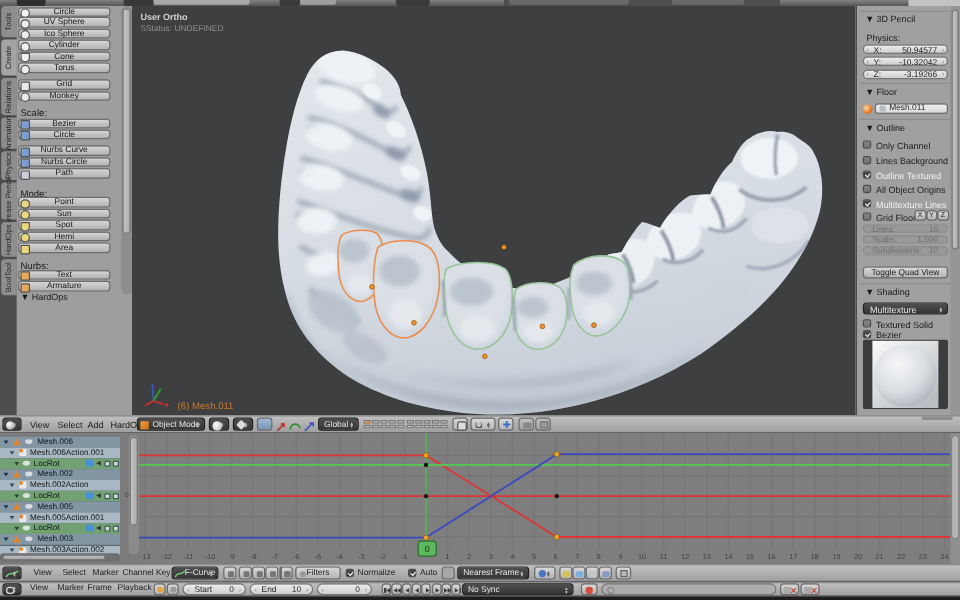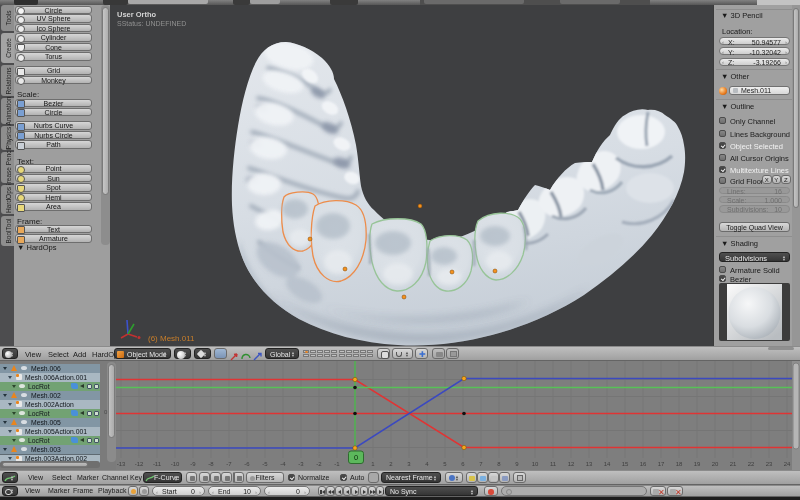--- a/index.html
+++ b/index.html
@@ -86,27 +86,27 @@
 <div class="btn" style="top:42.5px;"><span class="ic" style="background:#f0f0f0;border-radius:1px 1px 50% 50%;border:0.5px solid #555;"></span>Cone</div>
 <div class="btn" style="top:52px;"><span class="ic" style="background:#ededed;border:0.5px solid #555;"></span>Torus</div>
 <div class="btn" style="top:66px;"><span class="ic" style="background:#e8e8e8;border-radius:1px;border:0.5px solid #555;"></span>Grid</div>
 <div class="btn" style="top:75.5px;"><span class="ic" style="background:#e8e8e8;border:0.5px solid #555;"></span>Monkey</div>
 <div class="lbl" style="left:17px;top:90px;">Scale:</div>
 <div class="btn" style="top:98.5px;"><span class="ic" style="background:#7a9fd2;border-radius:1px;border:0.5px solid #555;"></span>Bezier</div>
 <div class="btn" style="top:107.5px;"><span class="ic" style="background:#7a9fd2;border-radius:1px;border:0.5px solid #555;"></span>Circle</div>
 <div class="btn" style="top:121px;"><span class="ic" style="background:#7a9fd2;border-radius:1px;border:0.5px solid #555;"></span>Nurbs Curve</div>
 <div class="btn" style="top:130.5px;"><span class="ic" style="background:#7a9fd2;border-radius:1px;border:0.5px solid #555;"></span>Nurbs Circle</div>
 <div class="btn" style="top:140px;"><span class="ic" style="background:#c9cfd6;border-radius:1px;border:0.5px solid #555;"></span>Path</div>
-<div class="lbl" style="left:17px;top:156.5px;">Text:</div>
+<div class="lbl" style="left:17px;top:156.5px;">Mode:</div>
 <div class="btn" style="top:164px;"><span class="ic" style="background:#e8d87a;border:0.5px solid #555;"></span>Point</div>
 <div class="btn" style="top:173.5px;"><span class="ic" style="background:#e8d87a;border:0.5px solid #555;"></span>Sun</div>
 <div class="btn" style="top:183px;"><span class="ic" style="background:#e8d87a;border-radius:1px 1px 50% 50%;border:0.5px solid #555;"></span>Spot</div>
 <div class="btn" style="top:192.5px;"><span class="ic" style="background:#e8d87a;border:0.5px solid #555;"></span>Hemi</div>
 <div class="btn" style="top:202px;"><span class="ic" style="background:#e8d87a;border-radius:1px;border:0.5px solid #555;"></span>Area</div>
-<div class="lbl" style="left:17px;top:216.5px;">Frame:</div>
+<div class="lbl" style="left:17px;top:216.5px;">Nurbs:</div>
 <div class="btn" style="top:224.5px;"><span class="ic" style="background:#e8a85a;border-radius:1px;border:0.5px solid #555;"></span>Text</div>
 <div class="btn" style="top:234px;"><span class="ic" style="background:#e8a85a;border-radius:1px;border:0.5px solid #555;"></span>Armature</div>
       </div>
 
   <div class="abs" style="left:101px;top:5px;width:9px;height:240px;background:#8d8d8d;border-radius:4px;"></div>
   <div class="abs" style="left:102px;top:7px;width:7px;height:188px;background:linear-gradient(90deg,#c6c6c6,#aeaeae);border:1px solid #7a7a7a;border-radius:4px;box-sizing:border-box;"></div>
   <div class="lbl" style="left:17px;top:243px;font-size:7.5px;">▼ HardOps</div>
 
   <svg class="abs" style="left:110px;top:5px;" width="603" height="341" viewBox="110 5 603 341">
     <defs>
@@ -275,58 +275,58 @@
     <text x="148" y="341" font-size="8" fill="#c87e2a">(6) Mesh.011</text>
 
     <text x="117" y="17" font-size="7.5" fill="#d4d4d4" font-weight="bold">User Ortho</text>
     <text x="117" y="26" font-size="7" fill="#909090">SStatus: UNDEFINED</text>
   </svg>
 
   <div class="abs" style="left:713px;top:5px;width:87px;height:341px;background:#a0a0a0;border-left:1px solid #3a3a3a;box-sizing:border-box;"></div>
   <div>
         <div class="abs" style="left:716px;top:9px;width:78px;height:1px;background:#8e8e8e;"></div>
 <div class="nlab" style="left:721px;top:11px;color:#191919;font-size:7.5px;">▼ 3D Pencil</div>
-<div class="nlab" style="left:722px;top:27px;color:#191919;font-size:7.5px;">Location:</div>
+<div class="nlab" style="left:722px;top:27px;color:#191919;font-size:7.5px;">Physics:</div>
 <div class="fld" style="left:719px;top:37.0px;width:71px;height:8px;">
           <span style="position:absolute;left:2px;top:0.5px;color:#777;font-size:6px;">‹</span>
           <span style="position:absolute;left:8px;top:0.5px;">X:</span>
           <span style="position:absolute;right:8px;top:0.5px;">50.94577</span>
           <span style="position:absolute;right:2px;top:0.5px;color:#777;font-size:6px;">›</span>
         </div>
 <div class="fld" style="left:719px;top:47.4px;width:71px;height:8px;">
           <span style="position:absolute;left:2px;top:0.5px;color:#777;font-size:6px;">‹</span>
           <span style="position:absolute;left:8px;top:0.5px;">Y:</span>
           <span style="position:absolute;right:8px;top:0.5px;">-10.32042</span>
           <span style="position:absolute;right:2px;top:0.5px;color:#777;font-size:6px;">›</span>
         </div>
 <div class="fld" style="left:719px;top:57.8px;width:71px;height:8px;">
           <span style="position:absolute;left:2px;top:0.5px;color:#777;font-size:6px;">‹</span>
           <span style="position:absolute;left:8px;top:0.5px;">Z:</span>
           <span style="position:absolute;right:8px;top:0.5px;">-3.19266</span>
           <span style="position:absolute;right:2px;top:0.5px;color:#777;font-size:6px;">›</span>
         </div>
 <div class="abs" style="left:716px;top:69px;width:78px;height:1px;background:#8e8e8e;"></div>
-<div class="nlab" style="left:721px;top:72px;color:#191919;font-size:7.5px;">▼ Other</div>
+<div class="nlab" style="left:721px;top:72px;color:#191919;font-size:7.5px;">▼ Floor</div>
 <div class="abs" style="left:719px;top:86.5px;width:8px;height:8px;border-radius:50%;background:radial-gradient(circle at 35% 35%,#ffd9a0,#e87b1e 60%,#9c4a08);"></div>
 <div class="abs" style="left:729px;top:86px;width:61px;height:9px;background:linear-gradient(#efefef,#d8d8d8);border:1px solid #707070;border-radius:3px;box-sizing:border-box;">
           <span style="position:absolute;left:3px;top:0.5px;width:5px;height:5px;background:#b8bcc0;border-radius:1px;"></span>
           <span style="position:absolute;left:11px;top:0px;font-size:7px;color:#222;">Mesh.011</span>
         </div>
 <div class="abs" style="left:716px;top:99px;width:78px;height:1px;background:#8e8e8e;"></div>
 <div class="nlab" style="left:721px;top:102px;color:#191919;font-size:7.5px;">▼ Outline</div>
 <div class="cb" style="left:719px;top:117px;"></div>
 <div class="nlab" style="left:730px;top:117px;color:#1d1d1d;font-size:7.5px;">Only Channel</div>
 <div class="cb" style="left:719px;top:129.5px;"></div>
 <div class="nlab" style="left:730px;top:129.5px;color:#1d1d1d;font-size:7.5px;">Lines Background</div>
 <div class="cb cbc" style="left:719px;top:141.5px;">
           <i></i>
         </div>
-<div class="nlab" style="left:730px;top:141.5px;color:#f2f2f2;font-size:7.5px;">Object Selected</div>
+<div class="nlab" style="left:730px;top:141.5px;color:#f2f2f2;font-size:7.5px;">Outline Textured</div>
 <div class="cb" style="left:719px;top:153.5px;"></div>
-<div class="nlab" style="left:730px;top:153.5px;color:#1d1d1d;font-size:7.5px;">All Cursor Origins</div>
+<div class="nlab" style="left:730px;top:153.5px;color:#1d1d1d;font-size:7.5px;">All Object Origins</div>
 <div class="cb cbc" style="left:719px;top:165.5px;">
           <i></i>
         </div>
 <div class="nlab" style="left:730px;top:165.5px;color:#f2f2f2;font-size:7.5px;">Multitexture Lines</div>
 <div class="cb" style="left:719px;top:176.5px;"></div>
 <div class="nlab" style="left:730px;top:176.5px;color:#1d1d1d;font-size:7.5px;">Grid Floor</div>
 <div class="hbtn" style="left:762.0px;top:174.5px;width:9.5px;height:9px;font-size:6px;color:#222;text-align:center;line-height:8px;">X</div>
 <div class="hbtn" style="left:771.5px;top:174.5px;width:9.5px;height:9px;font-size:6px;color:#222;text-align:center;line-height:8px;">Y</div>
 <div class="hbtn" style="left:781.0px;top:174.5px;width:9.5px;height:9px;font-size:6px;color:#222;text-align:center;line-height:8px;">Z</div>
 <div class="fldg" style="left:719px;top:186.5px;width:71px;height:7.5px;">
@@ -338,25 +338,25 @@
           <span style="position:absolute;right:7px;top:0px;">1.000</span>
         </div>
 <div class="fldg" style="left:719px;top:205.1px;width:71px;height:7.5px;">
           <span style="position:absolute;left:7px;top:0px;">Subdivisions:</span>
           <span style="position:absolute;right:7px;top:0px;">10</span>
         </div>
 <div class="hbtn" style="left:719px;top:222px;width:71px;height:10px;font-size:7px;color:#1b1b1b;text-align:center;line-height:9px;">Toggle Quad View</div>
 <div class="abs" style="left:716px;top:236px;width:78px;height:1px;background:#8e8e8e;"></div>
 <div class="nlab" style="left:721px;top:239px;color:#191919;font-size:7.5px;">▼ Shading</div>
 <div class="ddark" style="left:719px;top:252px;width:71px;height:10px;">
-          <span style="position:absolute;left:5px;top:1px;">Subdivisions</span>
+          <span style="position:absolute;left:5px;top:1px;">Multitexture</span>
           <span class="updn"><span>▲</span><br><span>▼</span></span>
         </div>
 <div class="cb" style="left:719px;top:266px;"></div>
-<div class="nlab" style="left:730px;top:266px;color:#191919;font-size:7.5px;">Armature Solid</div>
+<div class="nlab" style="left:730px;top:266px;color:#191919;font-size:7.5px;">Textured Solid</div>
 <div class="cb cbc" style="left:719px;top:274.5px;">
           <i></i>
         </div>
 <div class="nlab" style="left:730px;top:274.5px;color:#191919;font-size:7.5px;">Bezier</div>
 <svg class="abs" style="left:719px;top:283px;" width="71" height="58" viewBox="0 0 71 58">
 <defs>
             <linearGradient id="mcbg" x1="0" y1="0" x2="0.8" y2="1">
 <stop offset="0%" stop-color="#fbfbfb"></stop>
               <stop offset="100%" stop-color="#b9bdc1"></stop>
             </linearGradient>

